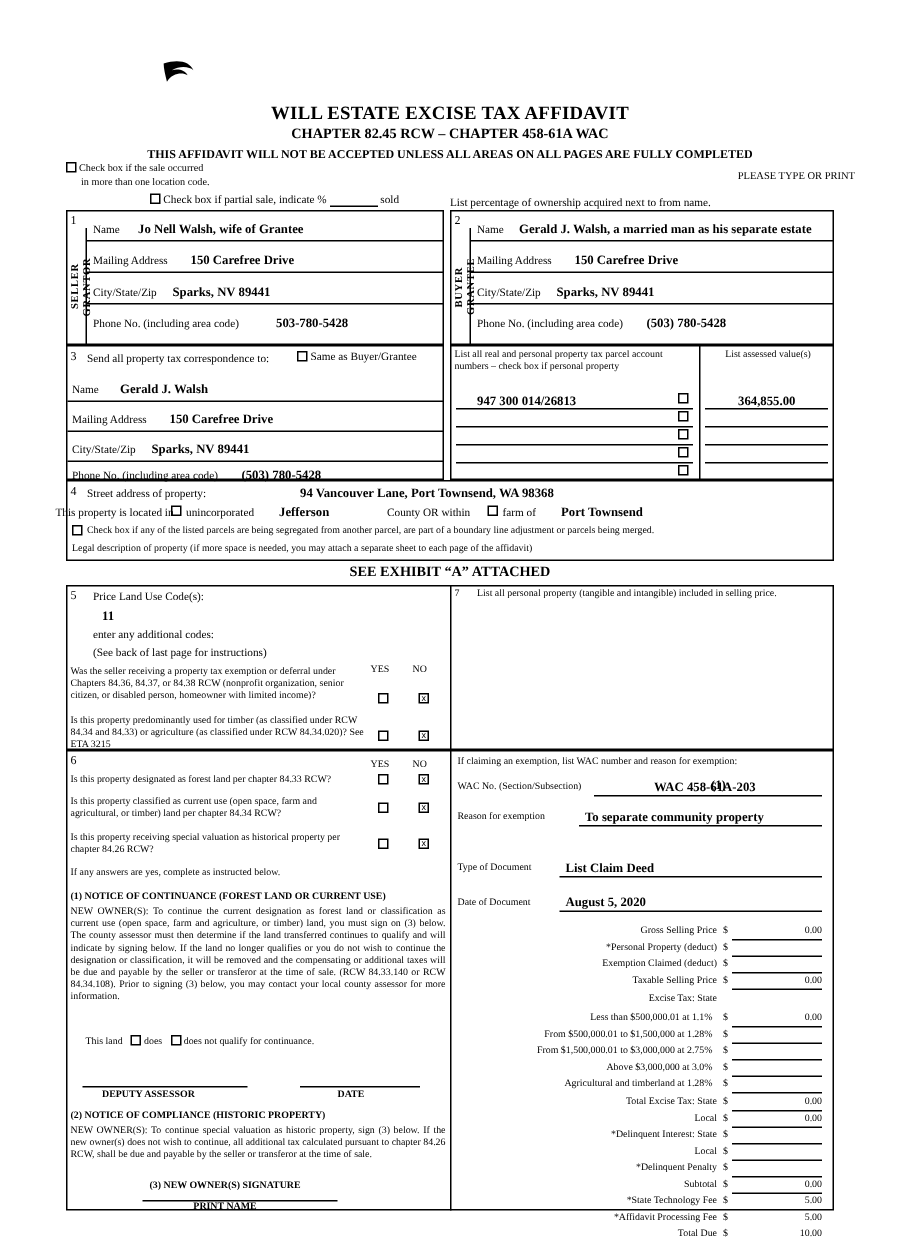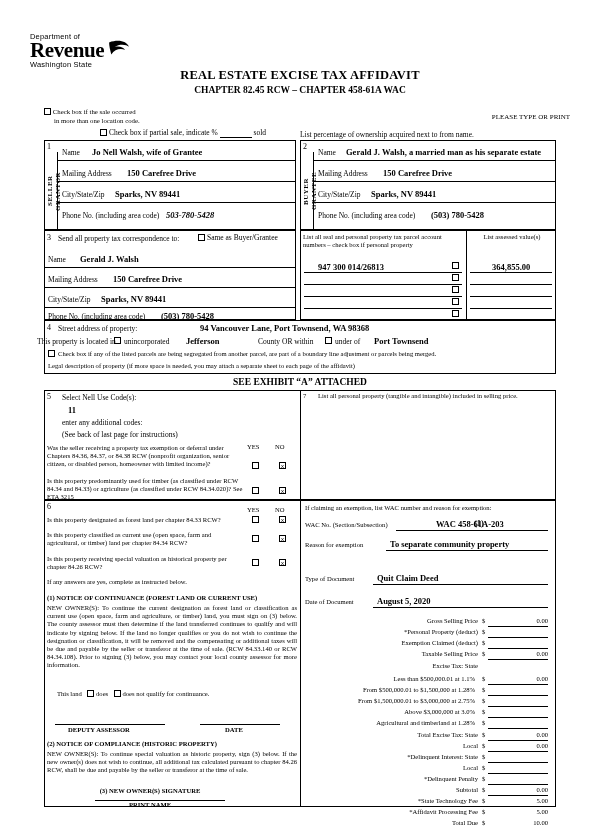--- a/index.html
+++ b/index.html
@@ -32,32 +32,28 @@
   .line{position:absolute;background:#000;height:1px;}
   .vline{position:absolute;background:#000;width:1px;}
   .rt{text-align:right;}
   .bld{font-weight:bold;}
 </style>
 </head>
 <body>
 
 <div class="page">
 
-  <div class="hdr">
-    <div class="dept">Department of</div>
-    <div class="rev">Revenue</div>
-    <div class="wash">Washington State</div>
-  </div>
   <svg class="logo" viewBox="0 0 40 40">
     <path d="M2 8 C20 2, 34 6, 38 16 C34 12, 22 10, 12 16 C20 14, 28 16, 31 22 C24 18, 12 20, 6 30 C4 22, 2 14, 2 8 Z" fill="#000"></path>
   </svg>
 
   <div class="title">
-    <div class="t1">REAL ESTATE EXCISE TAX AFFIDAVIT</div>
+    <div class="t1">WILL ESTATE EXCISE TAX AFFIDAVIT</div>
     <div class="t2">CHAPTER 82.45 RCW – CHAPTER 458-61A WAC</div>
+    <div class="t3">THIS AFFIDAVIT WILL NOT BE ACCEPTED UNLESS ALL AREAS ON ALL PAGES ARE FULLY COMPLETED</div>
   </div>
 
 
   <div class="chkline">
     <span class="cb"></span>
     <span>Check box if the sale occurred</span>
     <div style="margin-left:10px;">in more than one location code.</div>
   </div>
   <div class="typeprint">PLEASE TYPE OR PRINT</div>
 
@@ -76,21 +72,21 @@
   <div class="row lbl" style="left:62px;top:148px;">Name</div>
   <div class="row val" style="left:92px;top:147px;">Jo Nell Walsh, wife of Grantee</div>
   <div class="line" style="left:58px;top:160px;width:238px;"></div>
   <div class="row lbl" style="left:62px;top:169px;">Mailing Address</div>
   <div class="row val" style="left:127px;top:168px;">150 Carefree Drive</div>
   <div class="line" style="left:58px;top:181px;width:238px;"></div>
   <div class="row lbl" style="left:62px;top:190px;">City/State/Zip</div>
   <div class="row val" style="left:115px;top:189px;">Sparks, NV 89441</div>
   <div class="line" style="left:58px;top:202px;width:238px;"></div>
   <div class="row lbl" style="left:62px;top:211px;">Phone No. (including area code)</div>
-  <div class="row val" style="left:166px;top:210px;font-style:italic;">503-780-5428</div>
+  <div class="row val" style="left:184px;top:210px;">503-780-5428</div>
 
   <div class="box" style="left:300px;top:140px;width:256px;height:90px;"></div>
   <div class="row" style="left:303px;top:142px;">2</div>
   <div class="box" style="left:300px;top:152px;width:14px;height:78px;border:0;border-right:1px solid #000;"></div>
   <div class="row vert" style="left:302px;top:160px;height:62px;width:12px;">BUYER GRANTEE</div>
   <div class="row lbl" style="left:318px;top:148px;">Name</div>
   <div class="row val" style="left:346px;top:147px;">Gerald J. Walsh, a married man as his separate estate</div>
   <div class="line" style="left:314px;top:160px;width:242px;"></div>
   <div class="row lbl" style="left:318px;top:169px;">Mailing Address</div>
   <div class="row val" style="left:383px;top:168px;">150 Carefree Drive</div>
@@ -147,32 +143,32 @@
   <div class="box" style="left:44px;top:320px;width:512px;height:54px;"></div>
   <div class="row" style="left:47px;top:323px;">4</div>
   <div class="row lbl" style="left:58px;top:324px;">Street address of property:</div>
   <div class="row val" style="left:200px;top:323px;">94 Vancouver Lane, Port Townsend, WA  98368</div>
   <div class="row lbl" style="left:37px;top:337px;">This property is located in</div>
   <span class="cb" style="position:absolute;left:114px;top:337px;"></span>
   <div class="row lbl" style="left:124px;top:337px;">unincorporated</div>
   <div class="row val" style="left:186px;top:336px;">Jefferson</div>
   <div class="row lbl" style="left:258px;top:337px;">County OR within</div>
   <span class="cb" style="position:absolute;left:325px;top:337px;"></span>
-  <div class="row lbl" style="left:335px;top:337px;">under of</div>
+  <div class="row lbl" style="left:335px;top:337px;">farm of</div>
   <div class="row val" style="left:374px;top:336px;">Port Townsend</div>
   <span class="cb" style="position:absolute;left:48px;top:350px;"></span>
   <div class="row small" style="left:58px;top:350px;">Check box if any of the listed parcels are being segregated from another parcel, are part of a boundary line adjustment or parcels being merged.</div>
   <div class="row small" style="left:48px;top:362px;">Legal description of property (if more space is needed, you may attach a separate sheet to each page of the affidavit)</div>
 
   <div class="row bld" style="left:0;top:377px;width:600px;text-align:center;font-size:9.5px;">SEE EXHIBIT “A” ATTACHED</div>
 
   <div class="box" style="left:44px;top:390px;width:512px;height:110px;"></div>
   <div class="vline" style="left:300px;top:390px;height:110px;"></div>
   <div class="row" style="left:47px;top:392px;">5</div>
-  <div class="row lbl" style="left:62px;top:393px;">Select Nell Use Code(s):</div>
+  <div class="row lbl" style="left:62px;top:393px;">Price Land Use Code(s):</div>
   <div class="row val" style="left:68px;top:405px;">11</div>
   <div class="row lbl" style="left:62px;top:418px;">enter any additional codes:</div>
   <div class="row lbl" style="left:62px;top:430px;">(See back of last page for instructions)</div>
 
   <div class="row small" style="left:303px;top:392px;">7</div>
   <div class="row small" style="left:318px;top:392px;width:230px;">List all personal property (tangible and intangible) included in selling price.</div>
 
   <div class="row small" style="left:300px;top:392px;width:0;"></div>
   <div class="row small" style="left:47px;top:444px;width:198px;">Was the seller receiving a property tax exemption or deferral under Chapters 84.36, 84.37, or 84.38 RCW (nonprofit organization, senior citizen, or disabled person, homeowner with limited income)?</div>
   <div class="row small" style="left:247px;top:443px;">YES</div>
@@ -226,21 +222,21 @@
   <div class="row small" style="left:305px;top:521px;">WAC No. (Section/Subsection)</div>
   <div class="row val" style="left:400px;top:519px;margin-left:36px;">WAC 458-61A-203</div>
   <div class="row val" style="left:474px;top:518px;">(1)</div>
   <div class="line" style="left:396px;top:530px;width:152px;"></div>
 
   <div class="row small" style="left:305px;top:541px;">Reason for exemption</div>
   <div class="row val" style="left:390px;top:539px;">To separate community property</div>
   <div class="line" style="left:386px;top:550px;width:162px;"></div>
 
   <div class="row small" style="left:305px;top:575px;">Type of Document</div>
-  <div class="row val" style="left:377px;top:573px;">Quit Claim Deed</div>
+  <div class="row val" style="left:377px;top:573px;">List Claim Deed</div>
   <div class="line" style="left:373px;top:584px;width:175px;"></div>
 
   <div class="row small" style="left:305px;top:598px;">Date of Document</div>
   <div class="row val" style="left:377px;top:596px;">August 5, 2020</div>
   <div class="line" style="left:373px;top:607px;width:175px;"></div>
 
   <div class="row small" style="left:370px;top:617px;width:108px;text-align:right;">Gross Selling Price</div>
   <div class="row small" style="left:482px;top:617px;">$</div>
   <div class="row small rt" style="left:490px;top:617px;width:58px;">0.00</div>
   <div class="line" style="left:488px;top:626px;width:60px;"></div>

